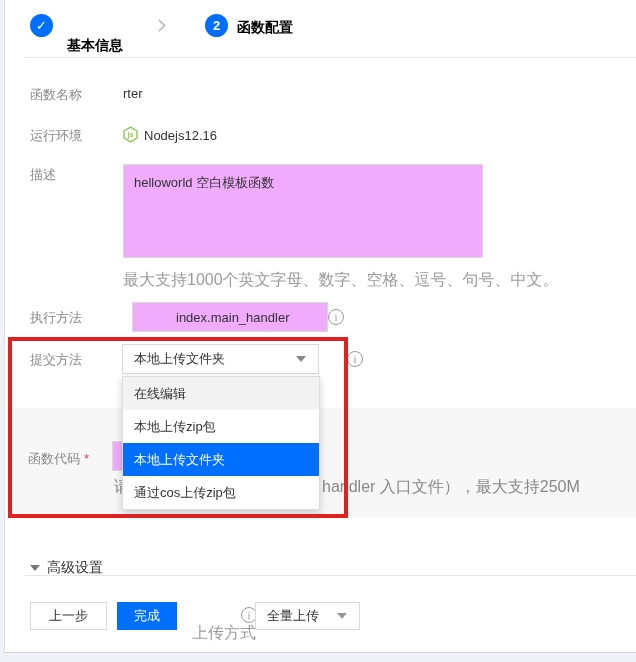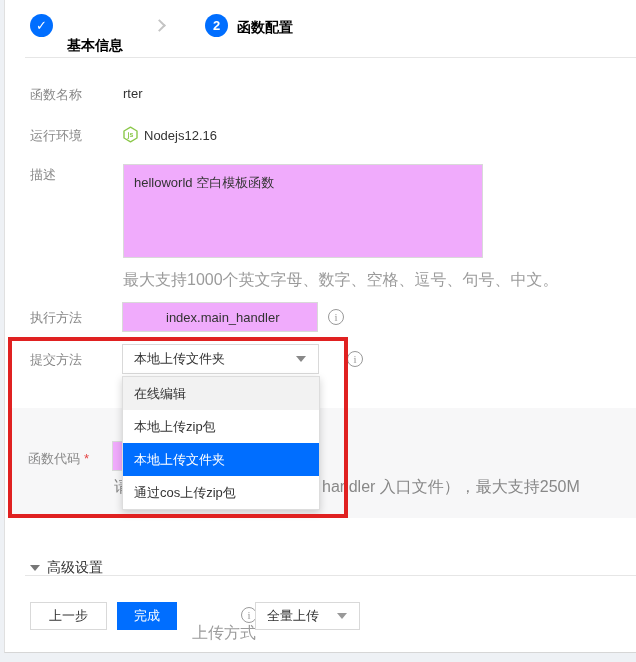--- a/index.html
+++ b/index.html
@@ -84,21 +84,21 @@
     <path d="M8.5 1.2 L15 5 V12 L8.5 15.8 L2 12 V5 Z" fill="none" stroke="#8cc84b" stroke-width="1.4" stroke-linejoin="round"></path>
     <text x="8.5" y="11.2" font-size="7" font-weight="bold" text-anchor="middle" fill="#8cc84b" font-family="Liberation Sans, sans-serif">js</text>
   </svg>
   <div class="abs fvalue" style="left:144px;top:128px;">Nodejs12.16</div>
 
   <div class="abs flabel" style="left:30px;top:166px;">描述</div>
   <textarea class="abs tx" style="left: 123px; top: 164px; width: 360px; height: 94px;">helloworld 空白模板函数</textarea>
   <div class="abs help" style="left:123px;top:270px;">最大支持1000个英文字母、数字、空格、逗号、句号、中文。</div>
 
   <div class="abs flabel" style="left:30px;top:309px;">执行方法</div>
-  <input class="abs tx" style="left: 122px; top: 302px; width: 196px; height: 30px; padding-left: 43px;" value="index.main_handler">
+  <input class="abs tx" style="left: 132px; top: 302px; width: 196px; height: 30px; padding-left: 43px;" value="index.main_handler">
   <span class="abs info-icon" style="left:328px;top:309px;">i</span>
 
   <div class="abs flabel" style="left:30px;top:351px;">提交方法</div>
   <div class="abs selectbox" style="left:122px;top:344px;width:197px;height:30px;">
     <span>本地上传文件夹</span>
     <span class="caret-down"></span>
   </div>
   <span class="abs info-icon" style="left:347px;top:351px;z-index:3;">i</span>
 
   <div class="abs gray-band" style="left:10px;top:408px;width:626px;height:110px;"></div>

